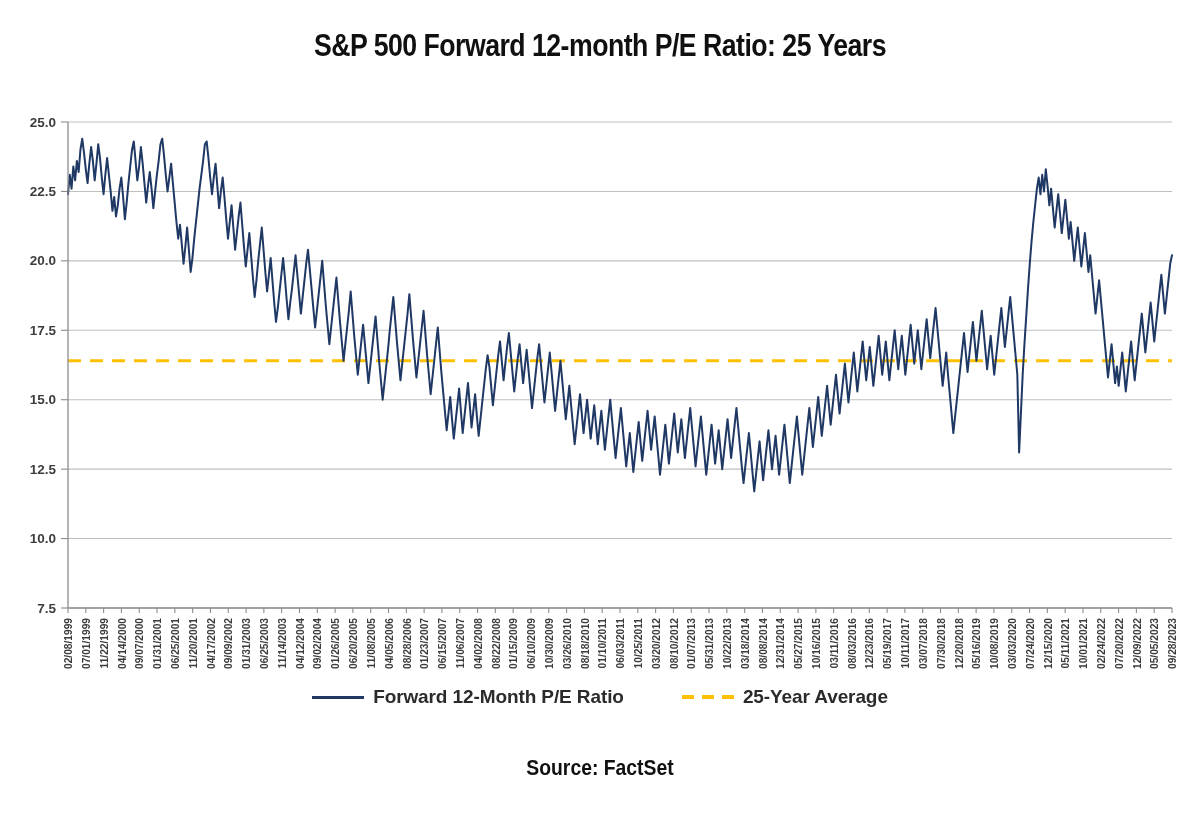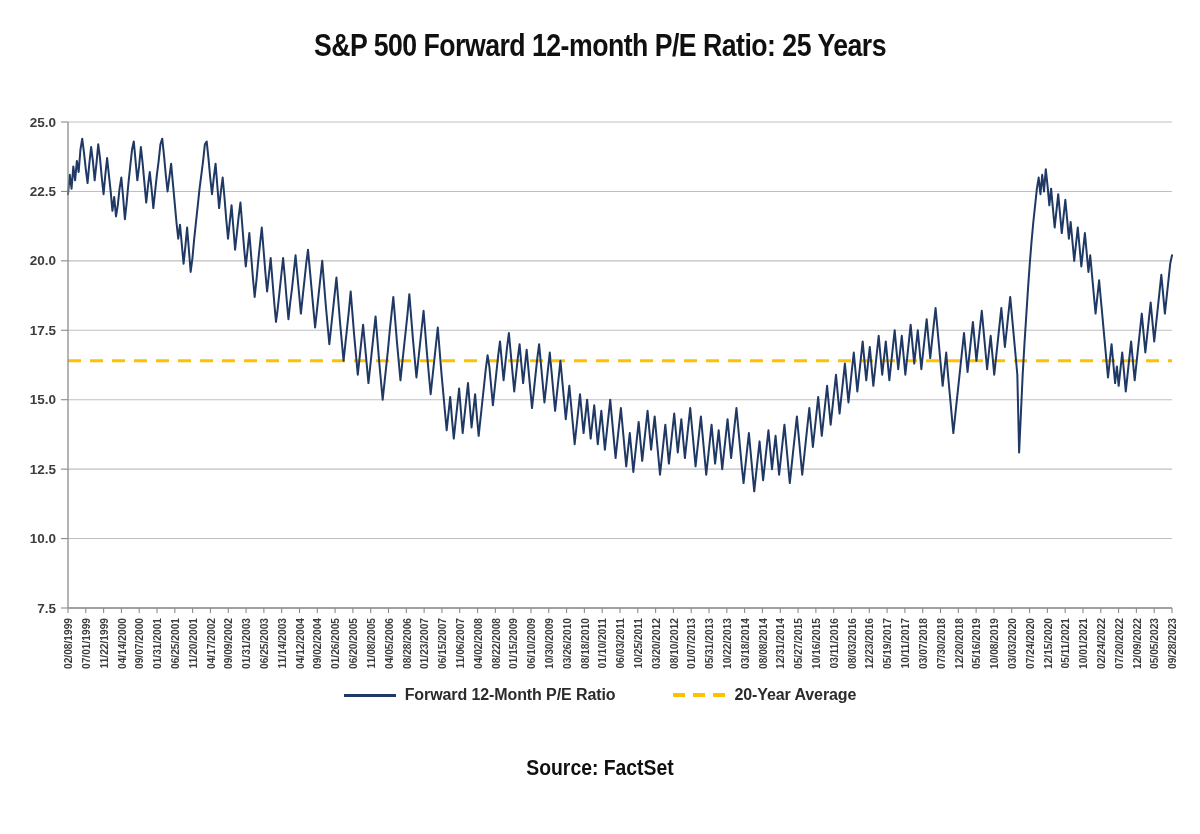--- a/index.html
+++ b/index.html
@@ -102,21 +102,21 @@
     width: 52px;
     height: 4px;
     background: repeating-linear-gradient(
       to right,
       #ffc000 0px, #ffc000 12px,
       rgba(255,255,255,0) 12px, rgba(255,255,255,0) 20px
     );
   }
   .legend-text {
     font-family: "Liberation Sans", sans-serif;
-    font-size: 16px;
+    font-size: 19px;
     font-weight: bold;
     color: #2b2b2b;
     letter-spacing: -0.1px;
   }
   #source-note {
     position: absolute;
     top: 755px;
     left: 0;
     width: 1200px;
     text-align: center;
@@ -304,19 +304,19 @@
       </g>
   </svg>
 
   <div id="legend">
     <div class="legend-entry">
       <span class="legend-swatch-solid"></span>
       <span class="legend-text">Forward 12-Month P/E Ratio</span>
     </div>
     <div class="legend-entry">
       <span class="legend-swatch-dashed"></span>
-      <span class="legend-text">20-Year Average</span>
+      <span class="legend-text">25-Year Average</span>
     </div>
   </div>
 
   <div id="source-note">Source: FactSet</div>
 
 </div>
 
 </body></html>

